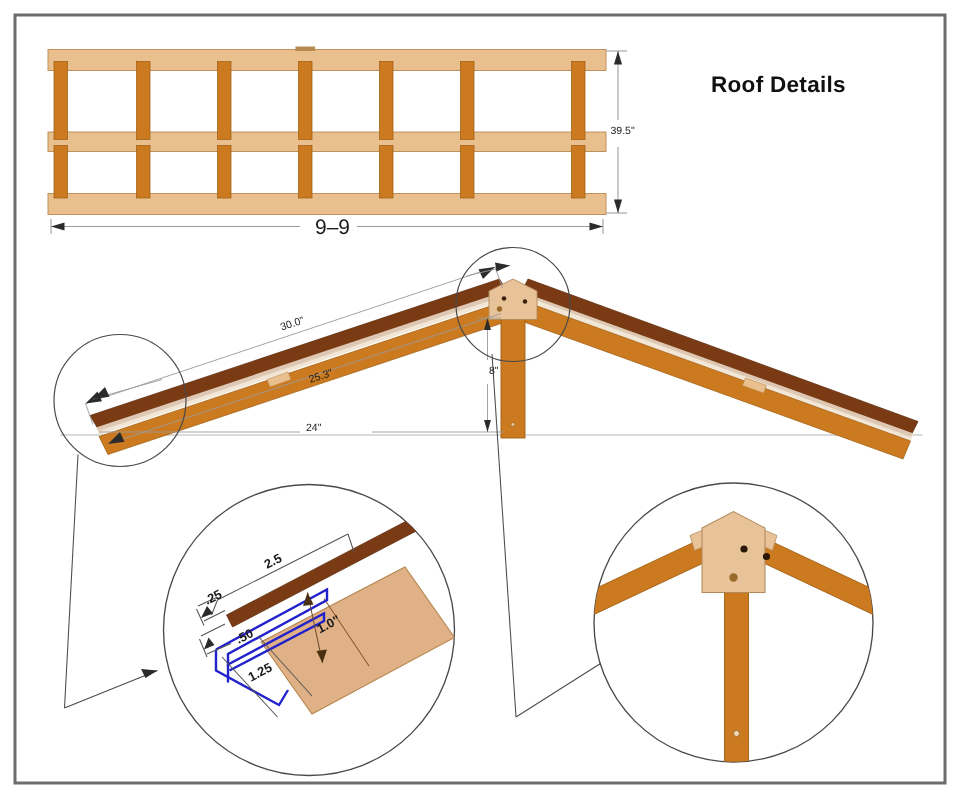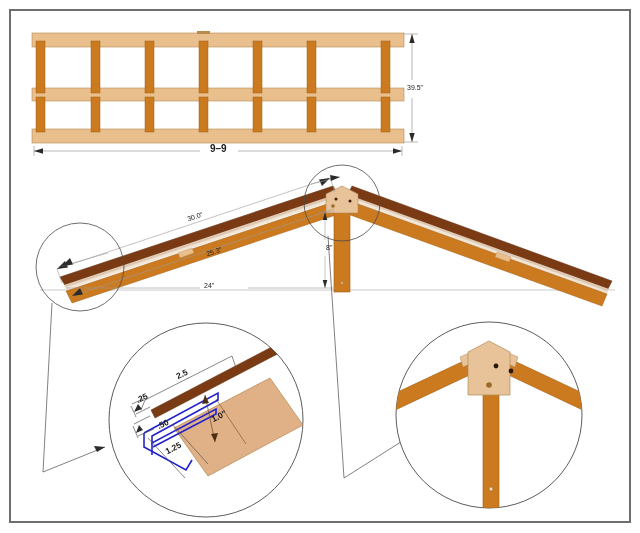--- a/index.html
+++ b/index.html
@@ -43,22 +43,22 @@
     white-space: nowrap;
   }
   .dim-label {
     position: absolute;
     font-size: 7px;
     color: #1a1a1a;
     white-space: nowrap;
     font-family: "Liberation Sans", sans-serif;
   }
   .dim-label.big {
-    font-size: 10px;
-    font-weight: bold;
+    font-size: 14px;
+    font-weight: normal;
   }
   .dim-label.detail {
     font-size: 8.5px;
     font-weight: bold;
   }
 </style>
 </head>
 <body>
 
 <div id="page">
@@ -268,20 +268,21 @@
 
         <polygon points="468,352 489,341 510,352 510,395 468,395" fill="#e8c39a" stroke="#b08a58" stroke-width="0.7"></polygon>
         <circle cx="496" cy="366" r="2.4" fill="#2a1805"></circle>
         <circle cx="511" cy="371" r="2.4" fill="#2a1805"></circle>
         <circle cx="489" cy="385" r="2.8" fill="#9a6a2a"></circle>
       </g>
     </g>
 
   </svg>
 
+  <div id="title-block">Roof Details</div>
 
   <div class="dim-label big" style="left:210px; top:143px;">9–9</div>
   <div class="dim-label" style="left:407px; top:84px;">39.5"</div>
 
   <div class="dim-label" style="left:187px; top:213px; transform:rotate(-18deg);">30.0"</div>
   <div class="dim-label" style="left:206px; top:248px; transform:rotate(-18deg);">25.3"</div>
   <div class="dim-label" style="left:204px; top:282px;">24"</div>
   <div class="dim-label" style="left:326px; top:244px;">8"</div>
 
   <div class="dim-label detail" style="left:176px; top:369px; transform:rotate(-27deg);">2.5</div>

